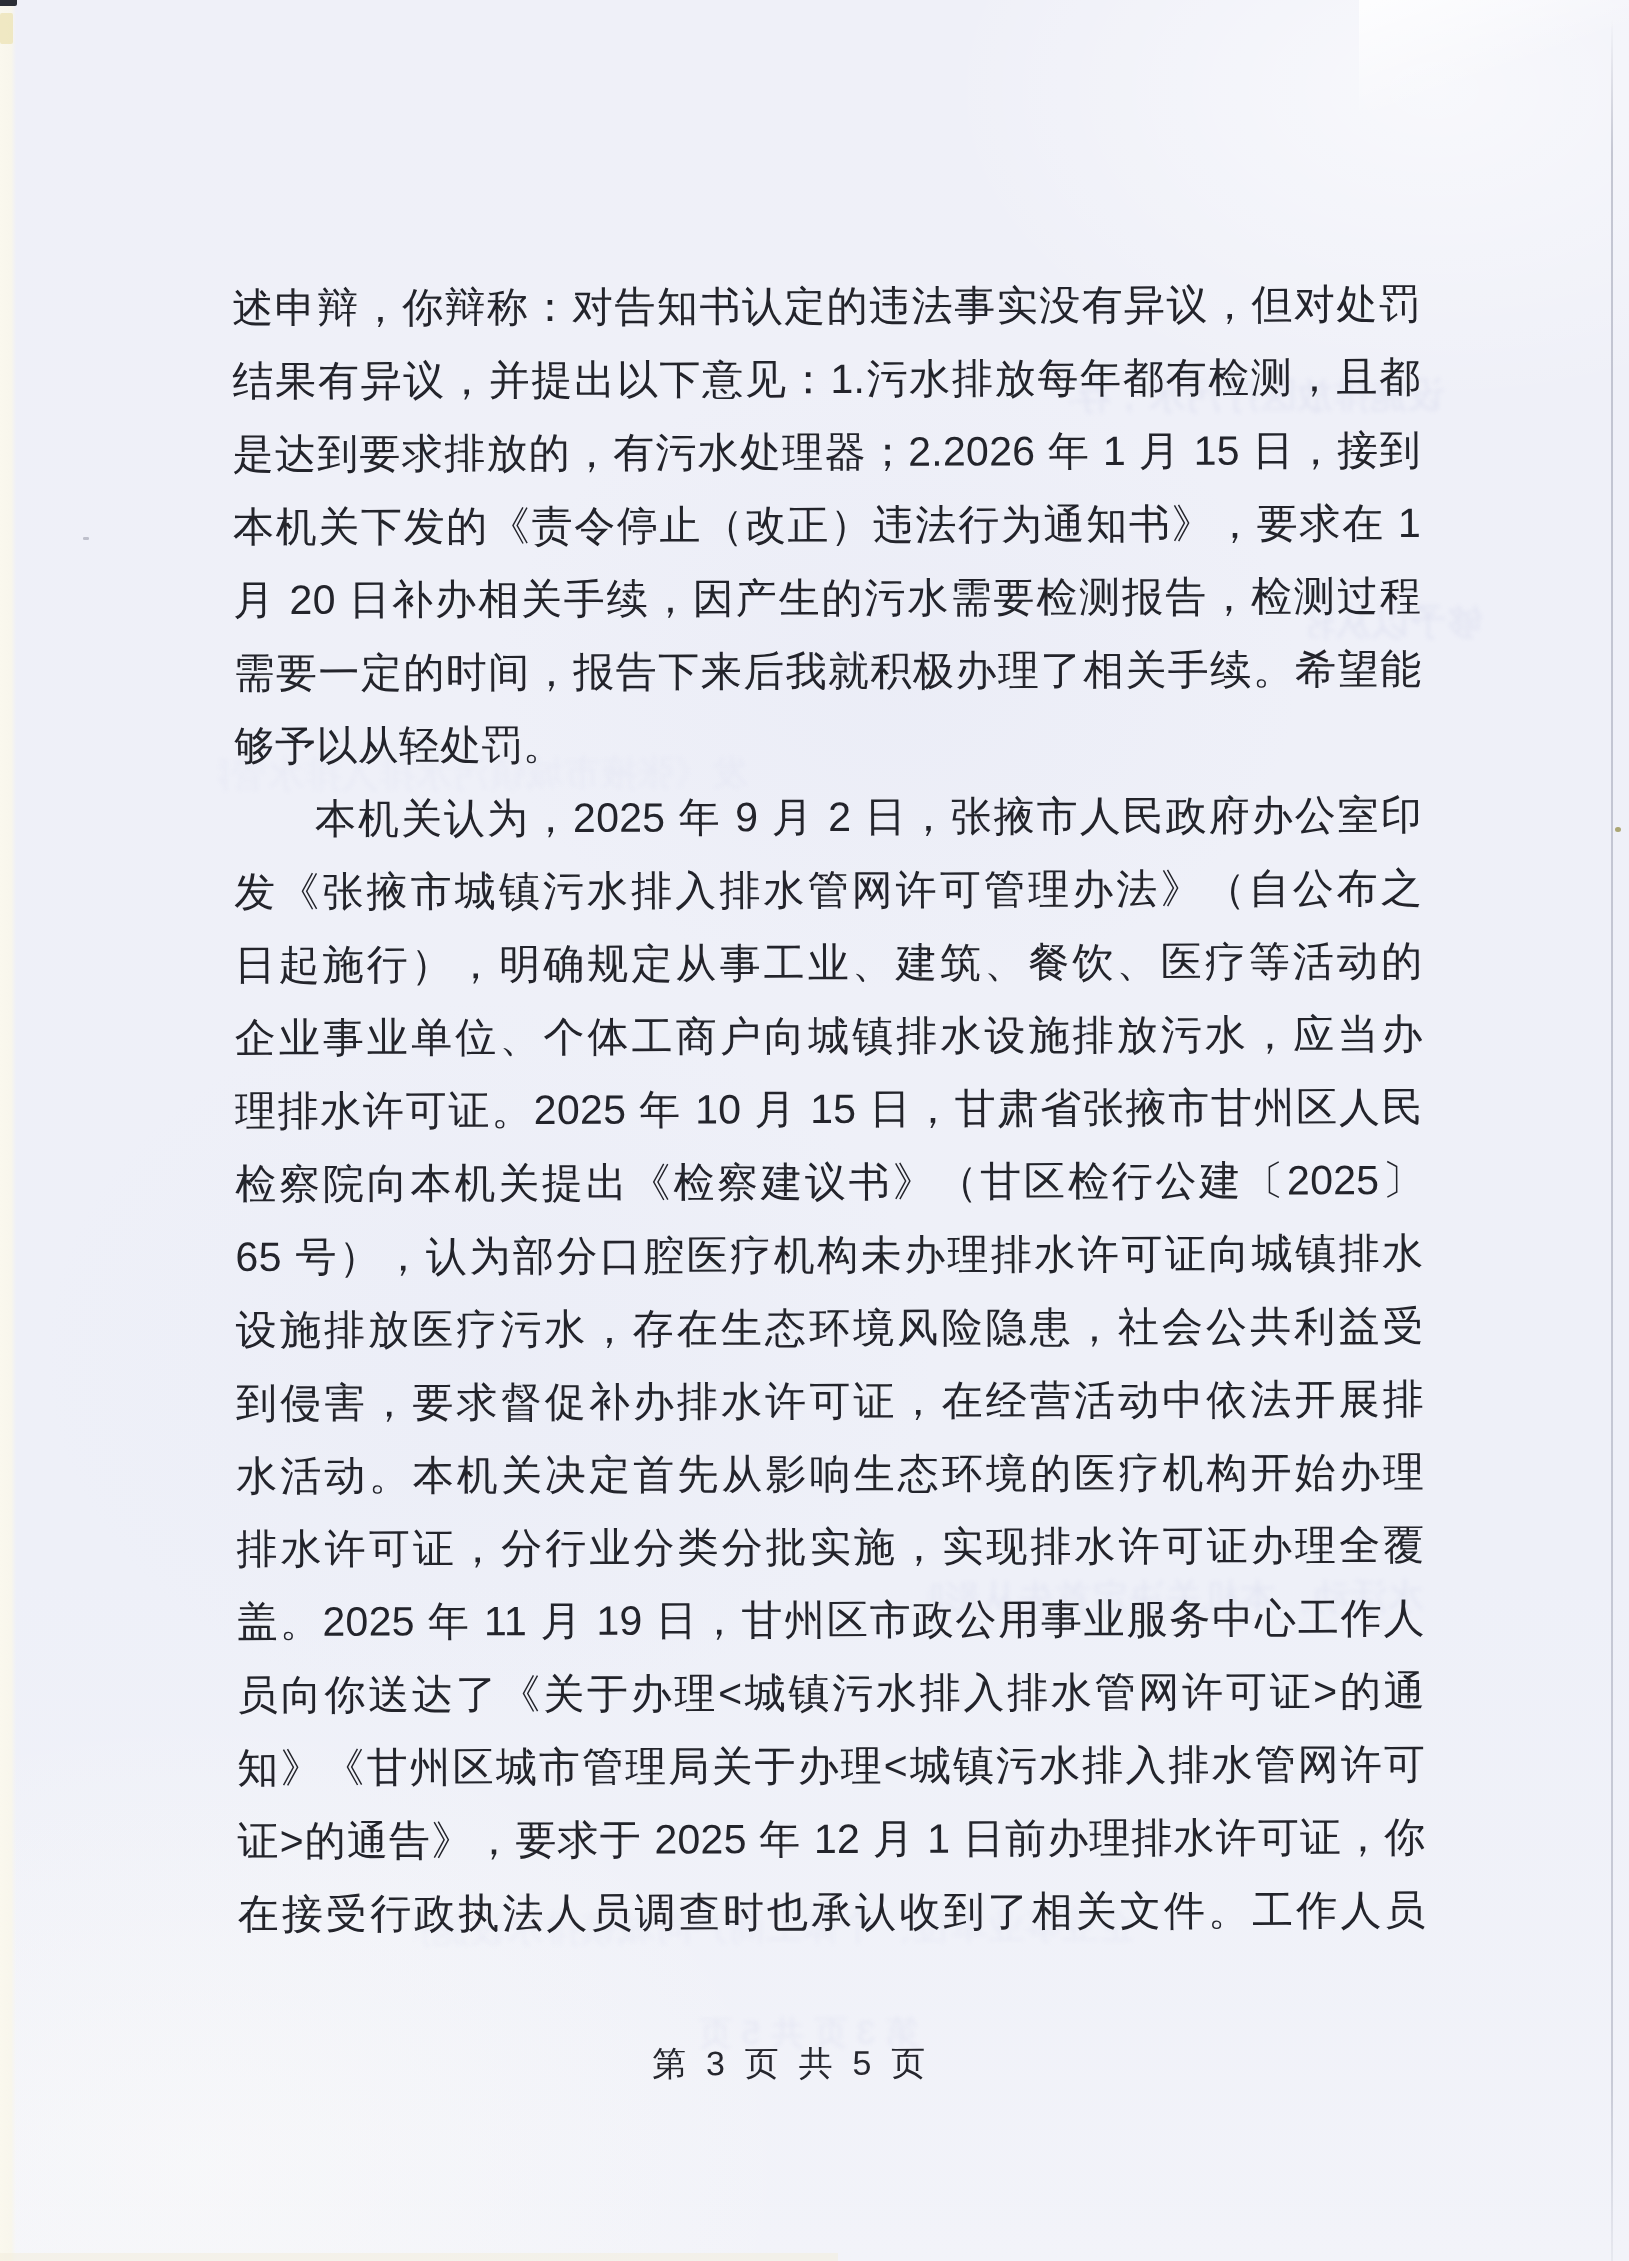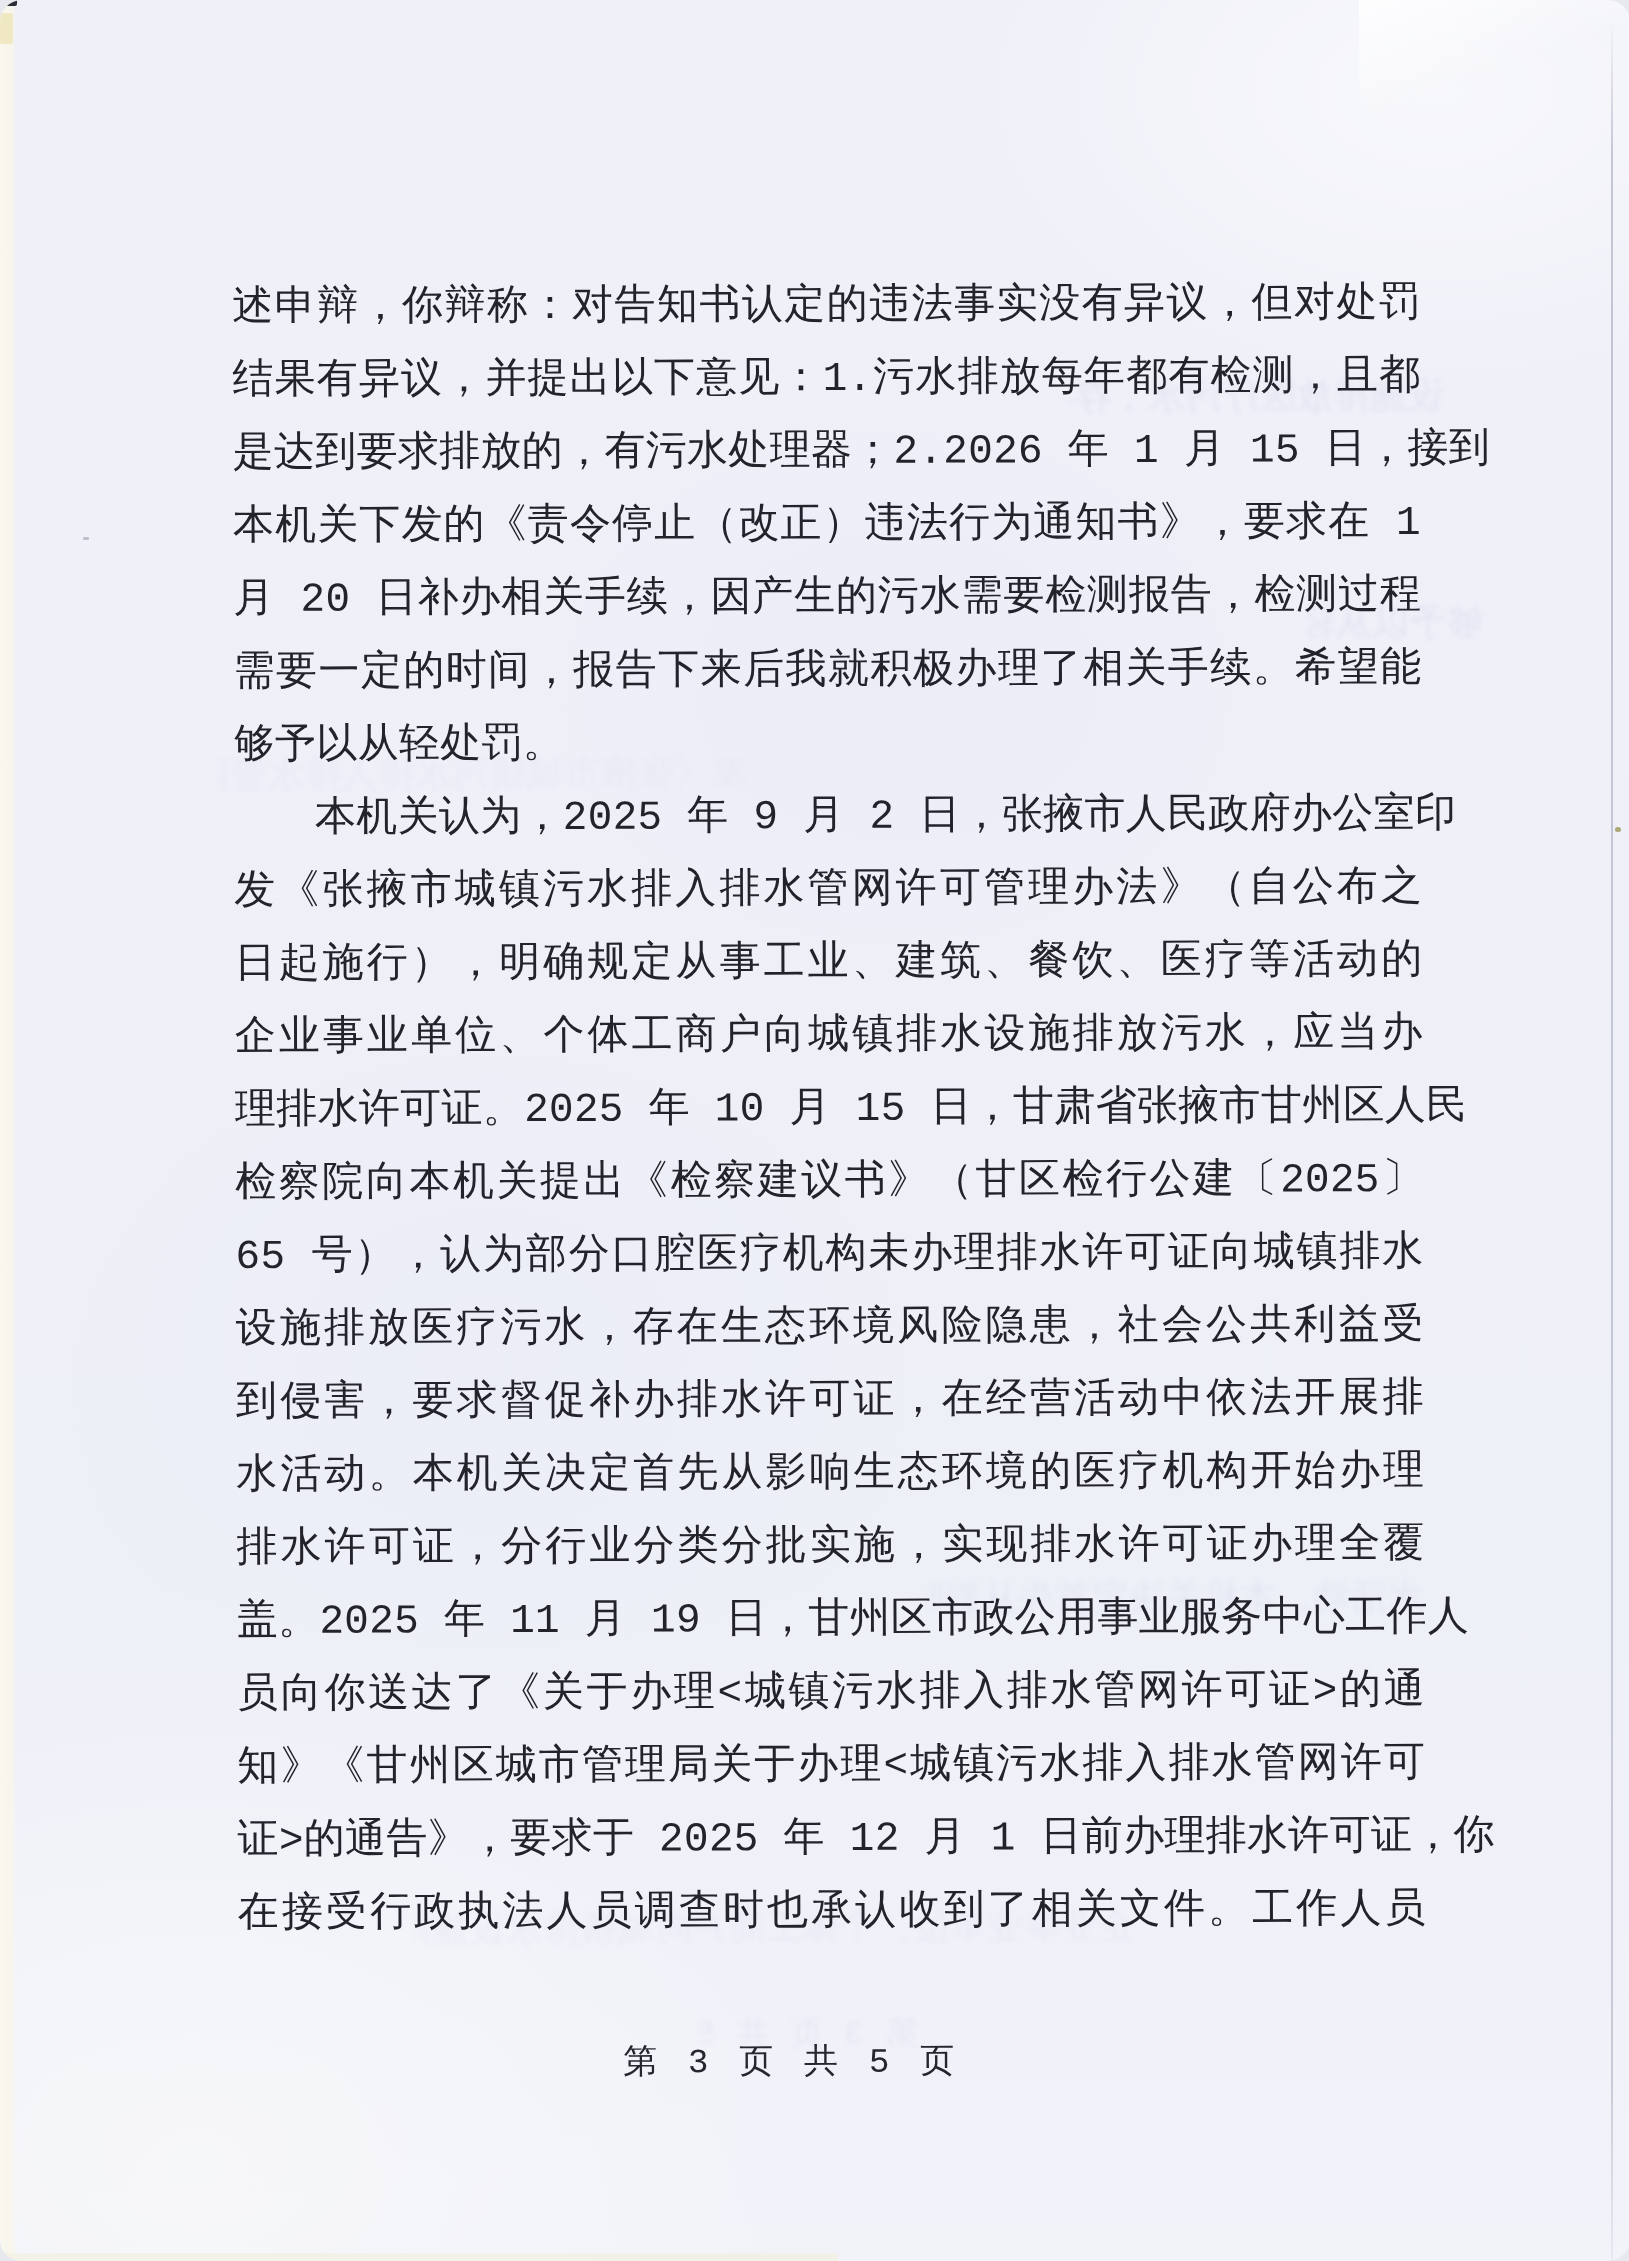--- a/index.html
+++ b/index.html
@@ -11,22 +11,21 @@
     position: relative;
     width: 1630px;
     height: 2261px;
     overflow: hidden;
     background:
       radial-gradient(903px 580px at 88% 4%, rgba(255,255,255,0.55), rgba(255,255,255,0) 55%),
       radial-gradient(1032px 774px at 12% 96%, rgba(252,252,250,0.5), rgba(252,252,250,0) 60%),
       radial-gradient(580px 451px at 55% 30%, rgba(205,210,235,0.10), rgba(205,210,235,0) 70%),
       radial-gradient(645px 516px at 30% 60%, rgba(205,210,235,0.08), rgba(205,210,235,0) 70%),
       linear-gradient(180deg, #eff0f8 0%, #eef0f8 70%, #f2f3f9 100%);
-    font-family: Liberation Mono, monospace;
-    border-radius: 22px;
+    font-family: Liberation Sans, sans-serif;
   }
 
   
   .left-edge-band {
     position: absolute; left: 0; top: 0; width: 16px; height: 2261px;
     background: linear-gradient(90deg, #faf8ee 0%, #f8f6ec 70%, rgba(248,246,236,0) 100%);
   }
   .left-edge-yellow-patch {
     position: absolute; left: 0; top: 13px; width: 13px; height: 31px;
     background: #ece3b4; opacity: .75; border-radius: 1.9px;

